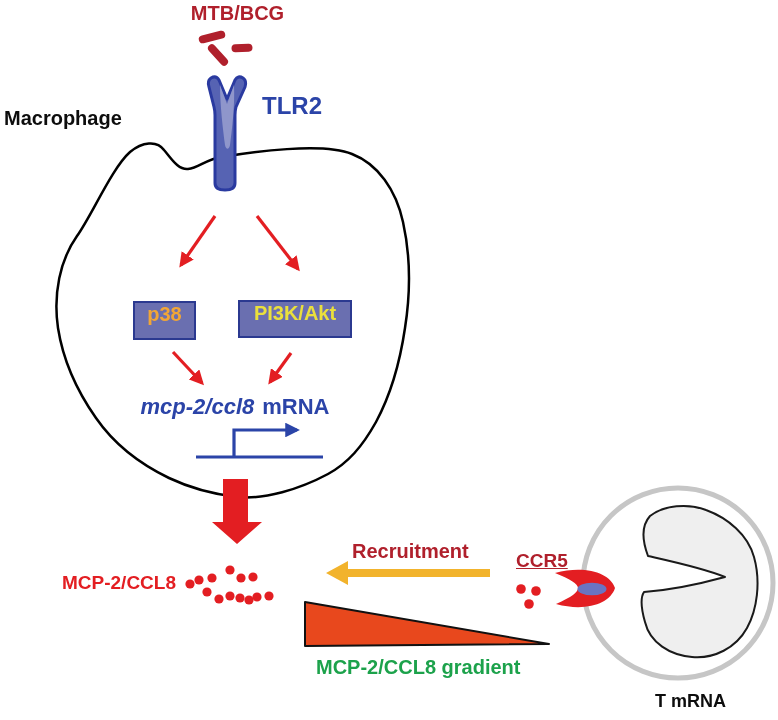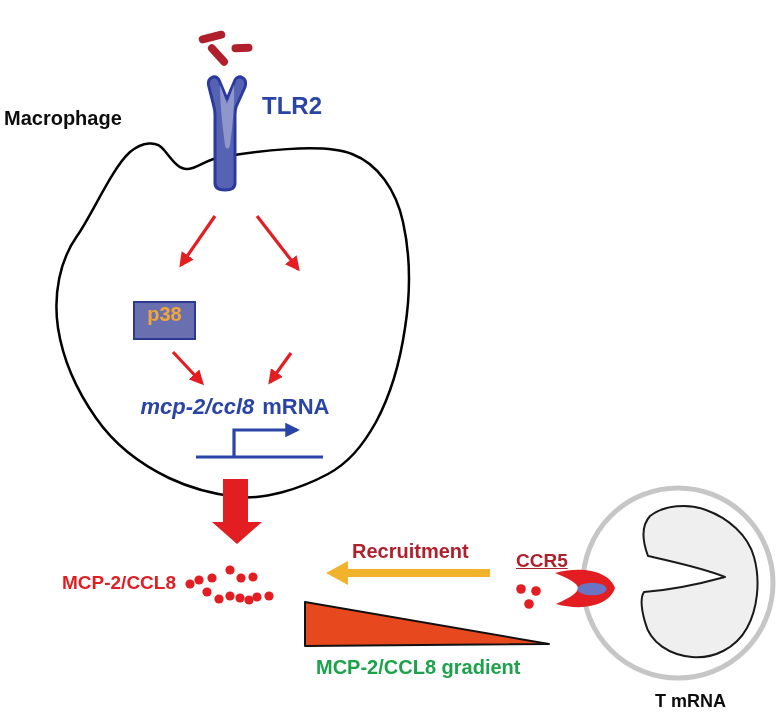--- a/index.html
+++ b/index.html
@@ -107,25 +107,29 @@
       <ellipse cx="592" cy="589" rx="14.5" ry="6.3" style="fill:#6A74C2"></ellipse>
     </g>
 
     <g class="bright-red-fill">
       <circle cx="521" cy="589" r="4.8"></circle>
         <circle cx="536" cy="591" r="4.8"></circle>
         <circle cx="529" cy="604" r="4.8"></circle>
     </g>
   </svg>
 
+  <div class="lbl lbl-stimulus">MTB/BCG</div>
   <div class="lbl lbl-macrophage">Macrophage</div>
   <div class="lbl lbl-tlr2">TLR2</div>
 
   <div class="kbox kbox-p38">
     <span>p38</span>
+  </div>
+  <div class="kbox kbox-pi3k">
+    <span>PI3K/Akt</span>
   </div>
 
   <div class="lbl lbl-mrna">
     <span class="it">mcp-2/ccl8</span><span class="suffix">mRNA</span>
   </div>
 
   <div class="lbl lbl-chemokine">MCP-2/CCL8</div>
   <div class="lbl lbl-recruitment">Recruitment</div>
   <div class="lbl lbl-ccr5">CCR5</div>
   <div class="lbl lbl-gradient">MCP-2/CCL8 gradient</div>

